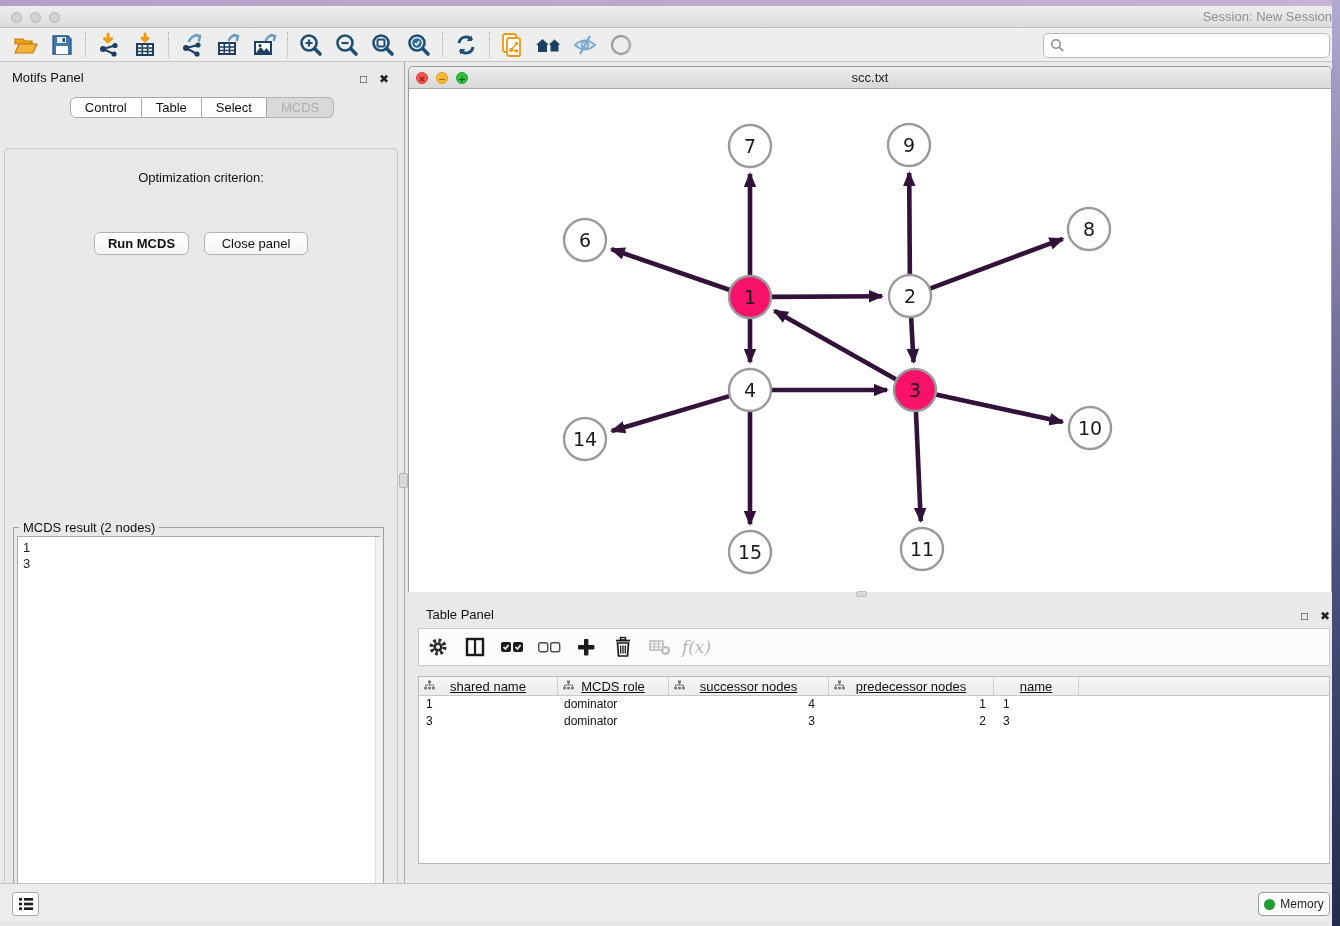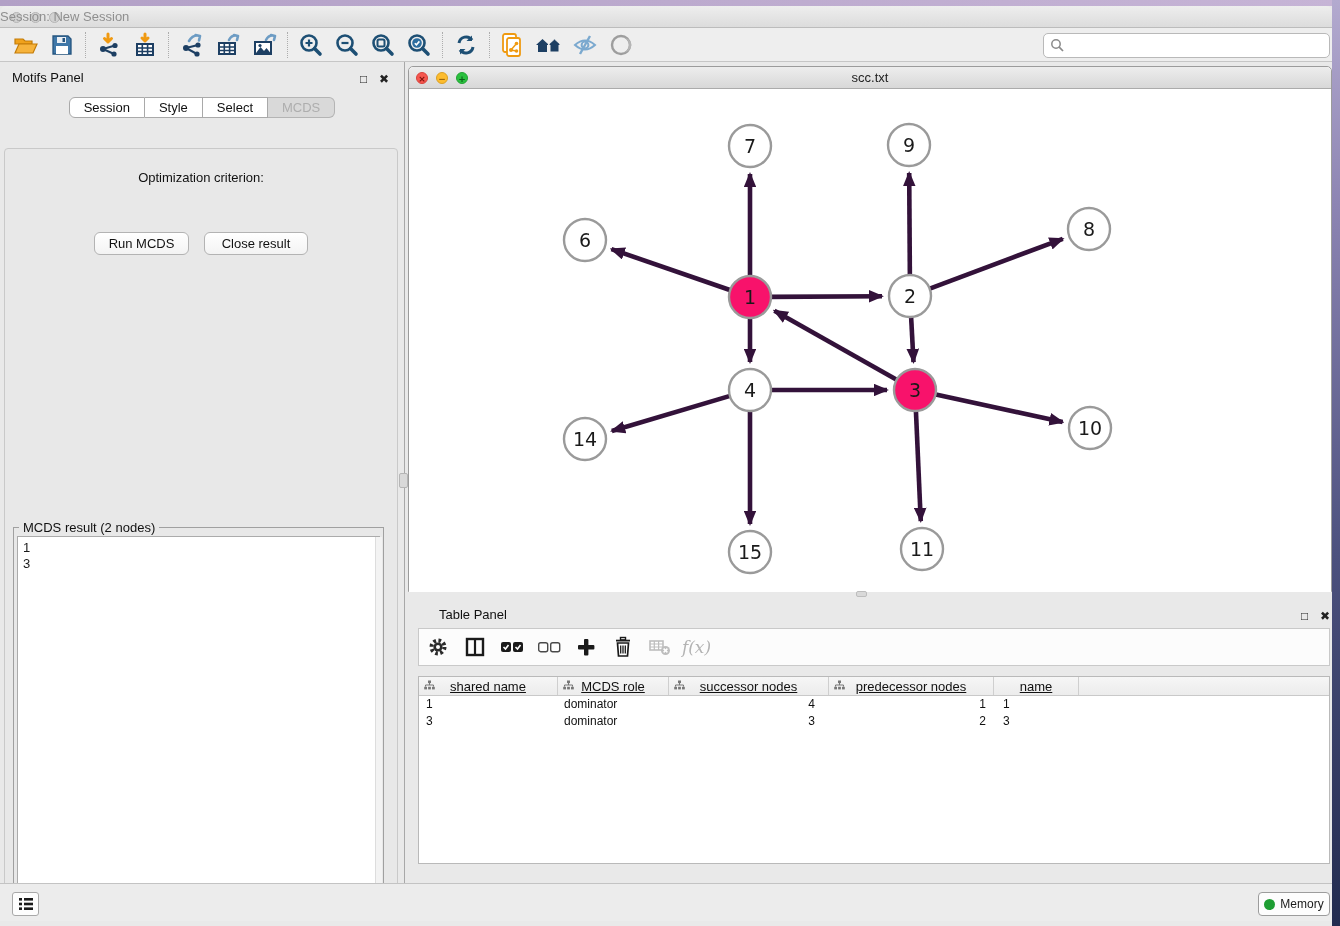--- a/index.html
+++ b/index.html
@@ -17,21 +17,21 @@
 
   .app { position:absolute; top:6px; left:0; width:1332px; height:920px;
     background:#e9e9e9; border-top-left-radius:6px; border-top-right-radius:6px; }
 
   
   .titlebar { position:absolute; top:0; left:0; width:100%; height:22px;
     background:linear-gradient(#eeeeee,#dcdcdc); border-bottom:1px solid #bcbcbc;
     border-radius:6px 6px 0 0; }
   .titlebar .tl { position:absolute; top:6px; width:11px; height:11px; border-radius:50%;
     background:#d2d2d2; border:1px solid #b5b5b5; }
-  .title-text { position:absolute; top:3px; left:0; width:100%; text-align:left;
+  .title-text { position:absolute; top:3px; left:0; width:100%; text-align:right;
     color:#8f8f8f; font-size:13px; }
 
   
   .toolbar { position:absolute; top:22px; left:0; width:100%; height:34px;
     background:#eeeeee; border-bottom:1px solid #c6c6c6; display:flex; align-items:center;
     padding-left:8px; }
   .tb-btn { width:36px; height:30px; display:flex; align-items:center; justify-content:center; flex:0 0 auto; }
   .tb-sep { width:0; height:26px; border-left:1px dotted #adadad; margin:0 5px; flex:0 0 auto; }
   .search-wrap { position:absolute; left:1043px; top:5px; width:287px; height:25px;
     background:#fff; border:1px solid #b9b9b9; border-radius:5px; display:flex; align-items:center; padding-left:6px; }
@@ -49,21 +49,21 @@
   .tab.muted { background:#d9d9d9; color:#aeaeae; border-color:#b4b4b4; }
   .cp-body { position:absolute; left:4px; top:112px; width:394px; height:766px;
     background:#e8e8e8; border:1px solid #c9c9c9; border-radius:4px;margin-top:30px; }
   .opt-label { position:absolute; top:21px; width:100%; text-align:center; font-size:13px; color:#111; }
   .select { position:absolute; left:40px; top:42px; width:308px; height:23px; background:linear-gradient(#ffffff,#f2f2f2);
     border:1px solid #b3b3b3; border-radius:5px; display:flex; align-items:center; padding:0 8px; font-size:13px; }
   .select .val { flex:1; }
   .select .chev { display:flex; flex-direction:column; line-height:6px; font-size:7px; color:#555; }
   .btn { position:absolute; top:83px; height:23px; background:linear-gradient(#ffffff,#f3f3f3);
     border:1px solid #b3b3b3; border-radius:6px; font-size:13px; text-align:center; line-height:21px; color:#111; }
-  .btn-run { left:89px; width:95px; } .btn-close { left:199px; width:104px; }
+  .btn-run { left:89px; width:95px;font-weight:bold; } .btn-close { left:199px; width:104px; }
   .groupbox { position:absolute; left:8px; top:378px; width:371px; height:375px; border:1px solid #a0a0a0; }
   .groupbox .legend { position:absolute; top:-8px; left:5px; background:#e8e8e8; padding:0 4px; font-size:13px; color:#111; }
   .groupbox .inner { position:absolute; left:3px; right:3px; top:8px; bottom:3px; background:#fff;
     border:1px solid #ababab; font-size:13px; line-height:16px; padding:3px 5px; white-space:pre; overflow:hidden; }
   .groupbox .scrolltrack { position:absolute; right:1px; top:9px; bottom:4px; width:7px; background:#f3f3f3; border-left:1px solid #ddd; }
 
   
   .vsplit { position:absolute; left:404px; top:56px; width:1px; height:830px; background:#a8a8a8; }
   .vsplit-handle { position:absolute; left:399px; top:467px; width:9px; height:15px; background:#d9d9d9; border:1px solid #b5b5b5; border-radius:2px; }
   .hsplit-handle { position:absolute; left:856px; top:585px; width:11px; height:6px; background:#d9d9d9; border:1px solid #bdbdbd; border-radius:2px; }
@@ -75,21 +75,21 @@
     border-radius:5px 5px 0 0; position:relative; }
   .light { position:absolute; top:5px; width:12px; height:12px; border-radius:50%;
     font:bold 9px/12px "DejaVu Sans",sans-serif; text-align:center; }
   .light.red { left:7px; background:#f6574f; border:1px solid #d8423c; color:#7c100b; }
   .light.yellow { left:27px; background:#fdbc2e; border:1px solid #dba125; color:#94610a; }
   .light.green { left:47px; background:#2ac03e; border:1px solid #22a334; color:#0a5c19; }
   .net-title { position:absolute; top:3px; left:0; width:100%; text-align:center; font-size:13px; color:#222; }
   .canvas { position:relative; width:922px; height:503px; background:#fff; overflow:hidden; }
 
   
-  .tp-title { position:absolute; left:439px; top:601px; font-size:13px; color:#111; }
+  .tp-title { position:absolute; left:426px; top:601px; font-size:13px; color:#111; }
   .tp-float { left:1301px; top:603px; } .tp-close { left:1320px; top:603px; }
   .tp-toolbar { position:absolute; left:418px; top:622px; width:912px; height:38px;
     background:#fcfcfc; border:1px solid #c9c9c9; display:flex; align-items:center; }
   .tp-btn { width:37px; height:32px; display:flex; align-items:center; justify-content:center; }
   .fx { font-family:"DejaVu Serif",serif; font-style:italic; font-size:17px; color:#b3b3b3; }
   .ntable { position:absolute; left:418px; top:670px; width:912px; height:188px; background:#fff; border:1px solid #b9b9b9; }
   .thead { display:flex; height:19px; background:linear-gradient(#f6f6f6,#ececec); border-bottom:1px solid #c9c9c9; }
   .th { display:flex; align-items:center; justify-content:center; position:relative;
     border-right:1px solid #cfcfcf; font-size:13px; color:#111;text-decoration:underline; }
   .th .hicon { position:absolute; left:5px; top:3px; }
@@ -260,30 +260,30 @@
       </svg>
       <input placeholder="" style="">
     </div>
   </div>
 
   <div class="cp-title">Motifs Panel</div>
   <span class="panel-ctl cp-float">□</span>
   <span class="panel-ctl cp-close">✖</span>
 
   <div class="tabrow">
-    <div class="tab first">Session</div>
-    <div class="tab">Style</div>
+    <div class="tab first">Control</div>
+    <div class="tab">Table</div>
     <div class="tab">Select</div>
     <div class="tab last muted">MCDS</div>
   </div>
 
   <div class="cp-body">
     <div class="opt-label">Optimization criterion:</div>
     <div class="btn btn-run">Run MCDS</div>
-    <div class="btn btn-close">Close result</div>
+    <div class="btn btn-close">Close panel</div>
     <div class="groupbox">
       <span class="legend">MCDS result (2 nodes)</span>
       <div class="inner" id="mcds-result-text">1
 3</div>
       <div class="scrolltrack"></div>
     </div>
   </div>
 
   <div class="vsplit"></div>
   <div class="vsplit-handle"></div>

